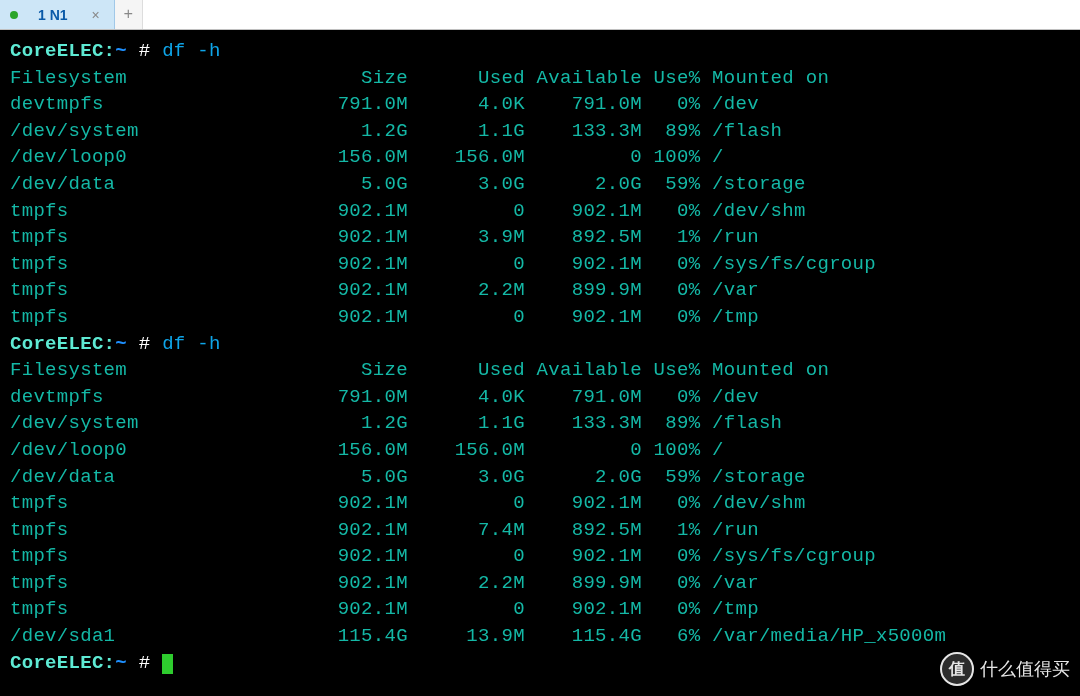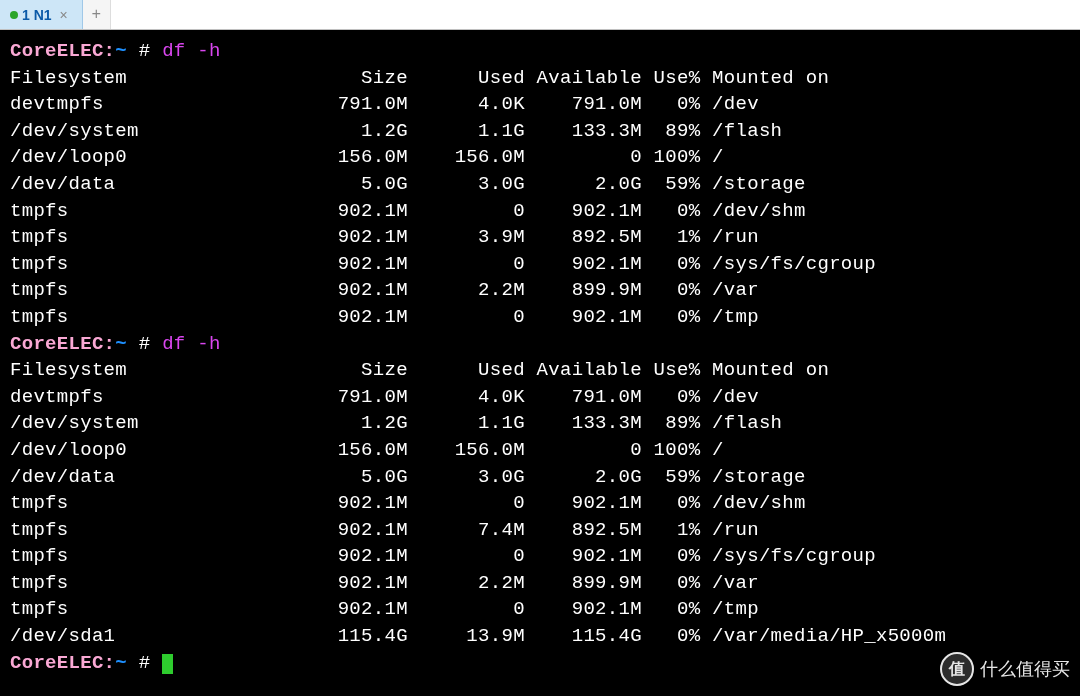--- a/index.html
+++ b/index.html
@@ -16,21 +16,21 @@
       height: 30px;
       background: #fff;
       display: flex;
       align-items: stretch;
       border-bottom: 1px solid #c0c0c0;
     }
     .tab {
       display: flex;
       align-items: center;
       padding: 0 10px;
-      gap: 4px;
+      gap: 20px;
       background: #cde6f7;
       border-right: 1px solid #a0c8e8;
       font-family: "Segoe UI", Arial, sans-serif;
       font-size: 14px;
       font-weight: bold;
       color: #0a5aa8;
       cursor: pointer;
     }
     .tab .dot {
       width: 8px; height: 8px; border-radius: 50%; background: #2aa52a;
@@ -52,25 +52,25 @@
       background: #f5f5f5;
       border-right: 1px solid #ddd;
     }
     .terminal {
       padding: 8px 10px 0 10px;
       color: #fff;
       white-space: pre;
       line-height: 1.4;
       letter-spacing: 0.3px;
     }
-    .prompt-host { color: #f9a8d4; font-weight: bold; }
+    .prompt-host { color: #5eead4; font-weight: bold; }
     .prompt-tilde { color: #1e90ff; font-weight: bold; }
     .prompt-hash { color: #fff; }
-    .cmd { color: #d946ef; }
-    .row { color: #ffffff; }
+    .cmd { color: #0ea5e9; }
+    .row { color: #14b8a6; }
     .cursor {
       display: inline-block;
       width: 11px;
       height: 20px;
       background: #2ecc2e;
       vertical-align: text-bottom;
     }
     .watermark {
       position: absolute;
       right: 10px;
@@ -121,19 +121,19 @@
 <span class="row">Filesystem                    Size      Used Available Use% Mounted on</span>
 <span class="row">devtmpfs                    791.0M      4.0K    791.0M   0% /dev</span>
 <span class="row">/dev/system                   1.2G      1.1G    133.3M  89% /flash</span>
 <span class="row">/dev/loop0                  156.0M    156.0M         0 100% /</span>
 <span class="row">/dev/data                     5.0G      3.0G      2.0G  59% /storage</span>
 <span class="row">tmpfs                       902.1M         0    902.1M   0% /dev/shm</span>
 <span class="row">tmpfs                       902.1M      7.4M    892.5M   1% /run</span>
 <span class="row">tmpfs                       902.1M         0    902.1M   0% /sys/fs/cgroup</span>
 <span class="row">tmpfs                       902.1M      2.2M    899.9M   0% /var</span>
 <span class="row">tmpfs                       902.1M         0    902.1M   0% /tmp</span>
-<span class="row">/dev/sda1                   115.4G     13.9M    115.4G   0% /var/media/HP_x5000m</span>
+<span class="row">/dev/sda1                   115.4G     13.9M    115.4G   6% /var/media/HP_x5000m</span>
 <span class="prompt-host">CoreELEC:</span><span class="prompt-tilde">~</span> <span class="prompt-hash">#</span> <span class="cursor"></span></div>
 
 <div class="watermark">
   <div class="badge">值</div>
   <span>什么值得买</span>
 </div>
 
 </body></html>

